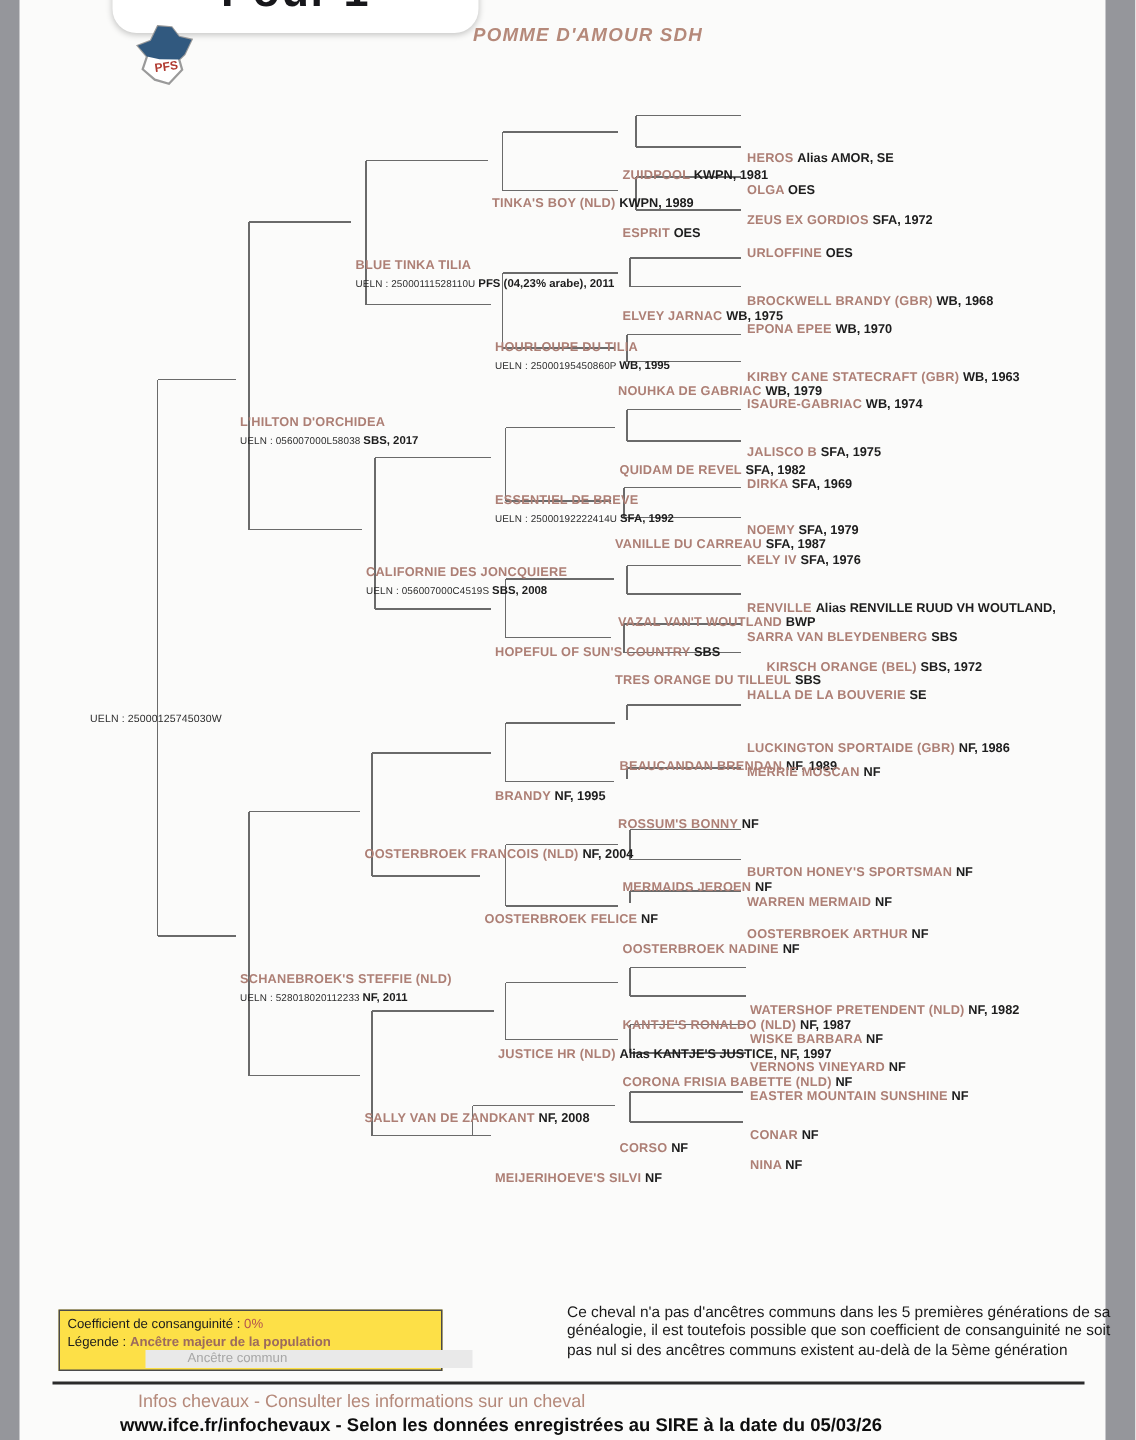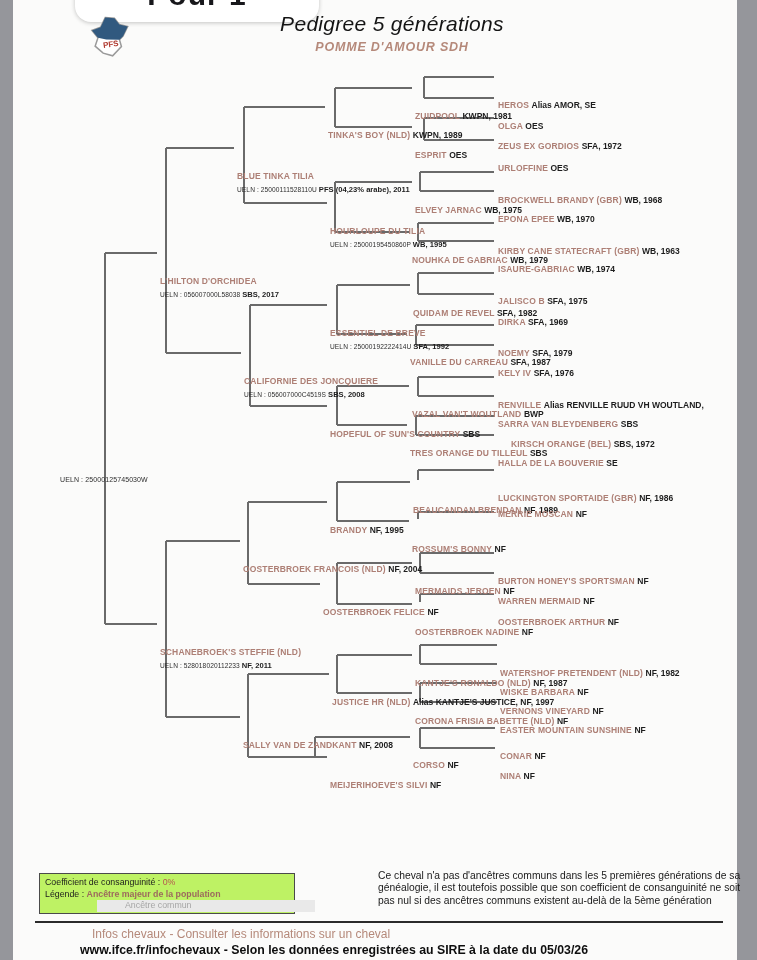--- a/index.html
+++ b/index.html
@@ -39,21 +39,21 @@
   .node .l2{line-height:10px;}
   .node .ueln{font-size:6.6px;color:#2d2d2d;letter-spacing:.1px;}
   .node .usfx{font-size:7.6px;color:#1d1d1d;font-weight:bold;}
   .node.root .l1{line-height:16px;font-size:12px;}
   .node.root .nm{font-size:12.6px;}
   .node.root .sfx{font-weight:normal;color:#161616;}
   .node.root .ueln{font-size:7px;}
 
   .legend-box{
     position:absolute;left:39px;top:873px;width:256px;height:41px;
-    background:#bef264;border:1.6px solid #4a4a4a;
+    background:#fde047;border:1.6px solid #4a4a4a;
     font-size:8.8px;line-height:11.5px;color:#1c1c1c;
     padding:3px 5px;box-sizing:border-box;
   }
   .legend-box .val{color:#b4574e;}
   .legend-box .major{color:#9c6a5d;font-weight:bold;}
   .legend-box .common{
     margin-left:52px;width:190px;background:#e9e9e9;color:#a6a6a6;
     padding-left:28px;
   }
 
@@ -80,21 +80,20 @@
   <svg width="48" height="46" viewBox="0 0 48 46">
     <g transform="rotate(-8 24 23)">
       <path d="M22 3 L31 5 L35 12 L43 15 L37 24 L33 27 L34 34 L24 42 L15 38 L8 30 L12 22 L7 14 L16 12 Z" fill="#ffffff" stroke="#9a9a9a" stroke-width="1.5"></path>
       <path d="M22 3 L31 5 L35 12 L43 15 L37 24 L33 27 L20 25 L12 22 L7 14 L16 12 Z" fill="#31597f"></path>
       <text x="16" y="33" font-size="8" font-weight="bold" fill="#b03a30" font-family="Liberation Sans, sans-serif">PFS</text>
     </g>
   </svg>
 </div>
 
 <div class="title-wrap">
-  <div class="title">Pedigree 5 générations</div>
   <div class="subtitle">POMME D'AMOUR SDH</div>
 </div>
 
 <div class="canvas">
   <svg class="lines" id="lines" width="757" height="960" shape-rendering="crispEdges">
       <line x1="105" y1="253" x2="105" y2="624"></line>
       <line x1="105" y1="253" x2="157" y2="253"></line>
       <line x1="105" y1="624" x2="157" y2="624"></line>
       <line x1="166" y1="148" x2="166" y2="353"></line>
       <line x1="166" y1="148" x2="234" y2="148"></line>

